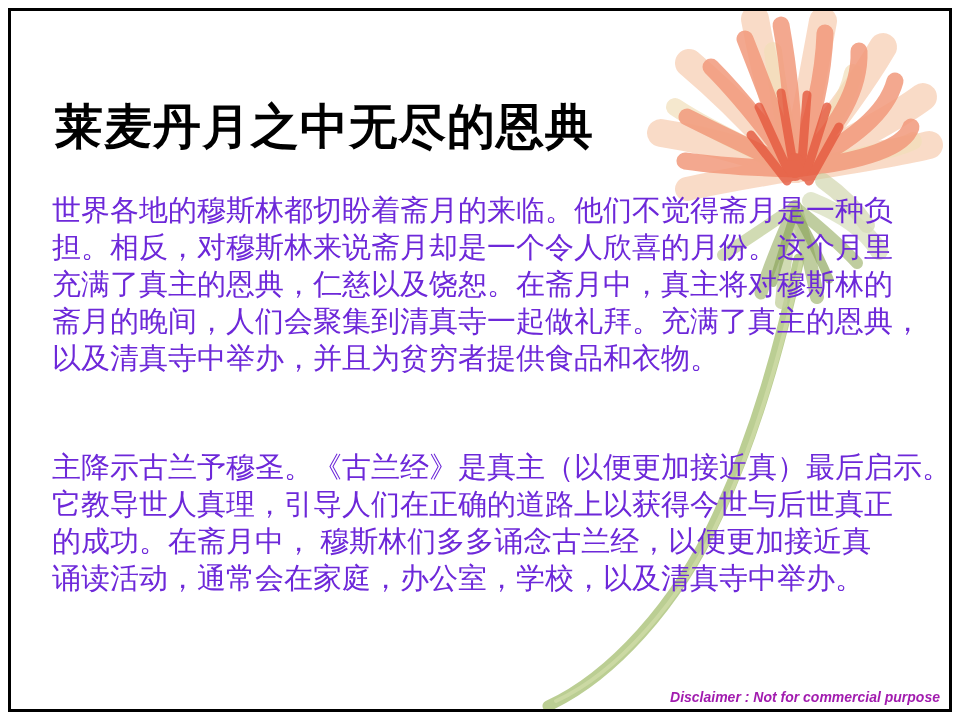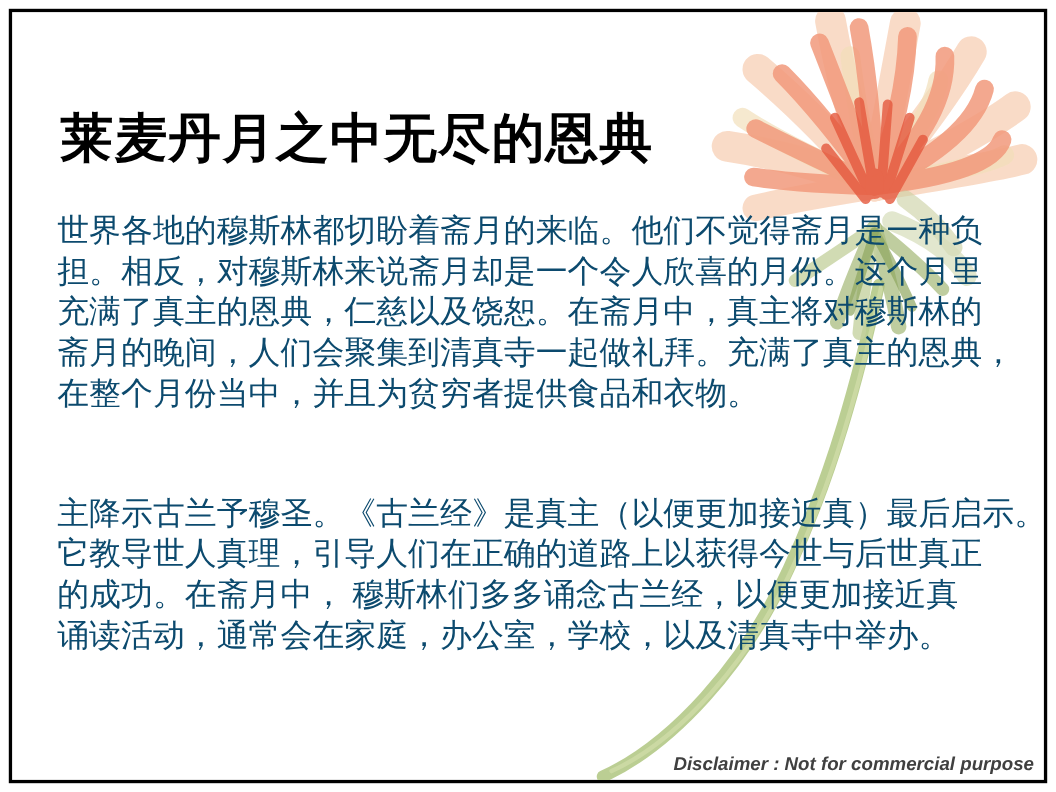--- a/index.html
+++ b/index.html
@@ -56,32 +56,32 @@
     z-index: 2;
     color: #000000;
   }
   .para-1 { top: 181px; }
   .para-2 { top: 438px; }
   .body-line {
     font-family: "Liberation Serif", "DejaVu Serif", serif;
     font-size: 29px;
     line-height: 37px;
     white-space: nowrap;
-    color: #0c4a6e;
+    color: #6d28d9;
   }
   .disclaimer {
     position: absolute;
     right: 9px;
     bottom: 4px;
     z-index: 2;
     font-family: "Liberation Sans", "DejaVu Sans", sans-serif;
     font-style: italic;
     font-weight: 600;
-    font-size: 17px;
-    color: #404040;
+    font-size: 14px;
+    color: #a21caf;
     white-space: nowrap;
   }
 </style>
 </head>
 <body>
 
 <div class="stage">
   <div class="slide-frame">
 
     <svg class="flower-svg" viewBox="0 0 938 698" aria-hidden="true">
@@ -144,21 +144,21 @@
       </g>
     </svg>
 
     <div class="slide-title">莱麦丹月之中无尽的恩典</div>
 
     <div class="body-block para-1">
       <div class="body-line">世界各地的穆斯林都切盼着斋月的来临。他们不觉得斋月是一种负</div>
       <div class="body-line">担。相反，对穆斯林来说斋月却是一个令人欣喜的月份。这个月里</div>
       <div class="body-line">充满了真主的恩典，仁慈以及饶恕。在斋月中，真主将对穆斯林的</div>
       <div class="body-line">斋月的晚间，人们会聚集到清真寺一起做礼拜。充满了真主的恩典，</div>
-      <div class="body-line">在整个月份当中，并且为贫穷者提供食品和衣物。</div>
+      <div class="body-line">以及清真寺中举办，并且为贫穷者提供食品和衣物。</div>
     </div>
 
     <div class="body-block para-2">
       <div class="body-line">主降示古兰予穆圣。《古兰经》是真主（以便更加接近真）最后启示。</div>
       <div class="body-line">它教导世人真理，引导人们在正确的道路上以获得今世与后世真正</div>
       <div class="body-line">的成功。在斋月中， 穆斯林们多多诵念古兰经，以便更加接近真</div>
       <div class="body-line">诵读活动，通常会在家庭，办公室，学校，以及清真寺中举办。</div>
     </div>
 
     <div class="disclaimer">Disclaimer : Not for commercial purpose</div>

